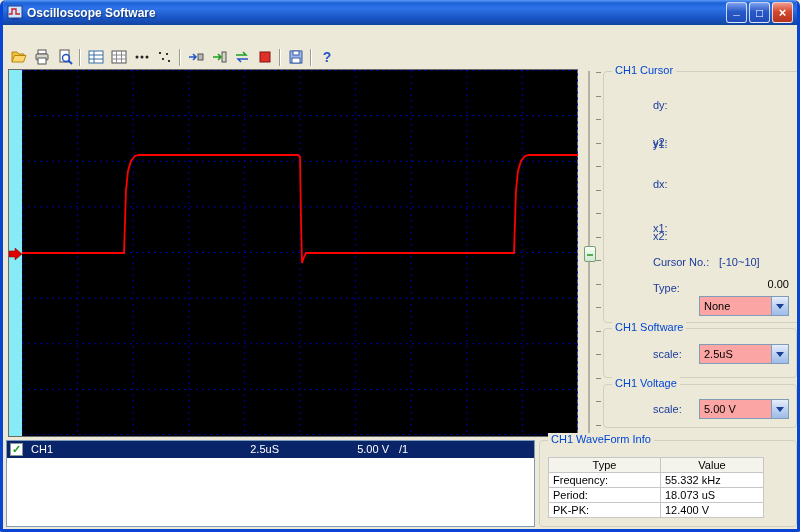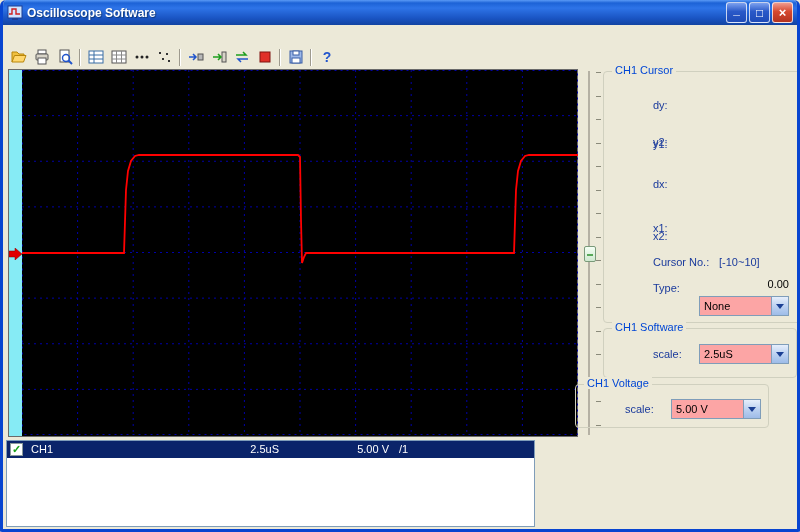--- a/index.html
+++ b/index.html
@@ -53,21 +53,21 @@
   .vslider .handle::after { content:""; position:absolute; left:2px; right:2px; top:7px; height:2px; background:#58a858; }
 
   
   .group { position:absolute; border:1px solid #D0D0BF; border-radius:4px; }
   .gtitle { position:absolute; top:-8px; left:8px; background:#ECE9D8; padding:0 3px; color:#0046D5; white-space:nowrap; }
   .clabel { position:absolute; left:22px; color:#1a3a9c; white-space:nowrap;margin-left:27px; }
   .cvalue { position:absolute; color:#000; }
 
   .cursor-group   { left:600px; top:71px;  width:222px; height:252px; }
   .timebase-group { left:600px; top:328px; width:194px; height:50px; }
-  .voltage-group  { left:572px; top:384px; width:194px; height:44px; }
+  .voltage-group  { left:600px; top:384px; width:194px; height:44px; }
 
   
   .combo { position:absolute; width:90px; height:20px; border:1px solid #7F9DB9; background:#fca5a5;
            display:flex; align-items:stretch; }
   .combo .cval { flex:1; padding:3px 4px 0 4px; color:#000; white-space:nowrap; overflow:hidden; }
   .combo .cbtn { width:17px; display:flex; align-items:center; justify-content:center;
            background:linear-gradient(180deg,#E6EEFB,#BDD2F1 50%,#9EBCE8); border-left:1px solid #7F9DB9; }
   .arrow-down { width:0; height:0; border-left:4px solid transparent; border-right:4px solid transparent;
            border-top:5px solid #1B3F94; }
 
@@ -293,14 +293,37 @@
       <span class="chk">
           <span class="tick">✓</span>
         </span>
       <span class="cname">CH1</span>
       <span class="ctb">2.5uS</span>
       <span class="cvv">5.00 V</span>
       <span class="cpp">/1</span>
     </div>
   </div>
 
+  <div class="group info-group">
+    <span class="gtitle">CH1 WaveForm Info</span>
+    <table class="info-table">
+      <tbody>
+          <tr>
+        <th style="width:112px">Type</th>
+        <th>Value</th>
+      </tr>
+      <tr>
+        <td>Frequency:</td>
+        <td>55.332 kHz</td>
+      </tr>
+      <tr>
+        <td>Period:</td>
+        <td>18.073 uS</td>
+      </tr>
+      <tr>
+        <td>PK-PK:</td>
+        <td>12.400 V</td>
+      </tr>
+    </tbody>
+      </table>
+  </div>
 
 </div>
 
 </body></html>

